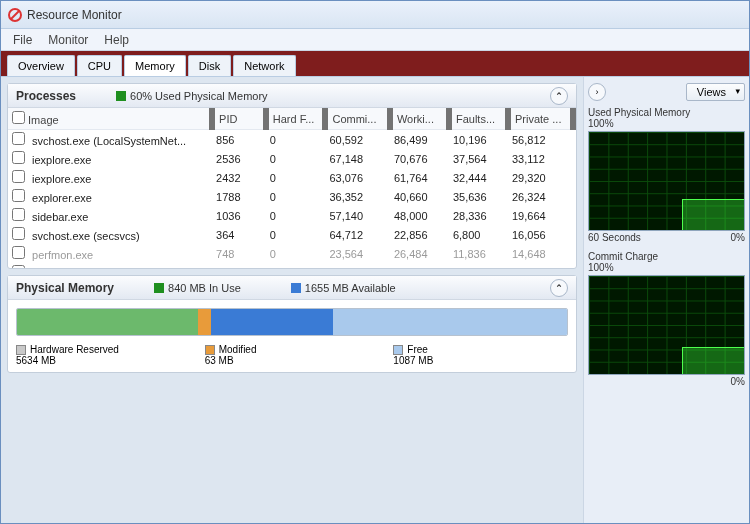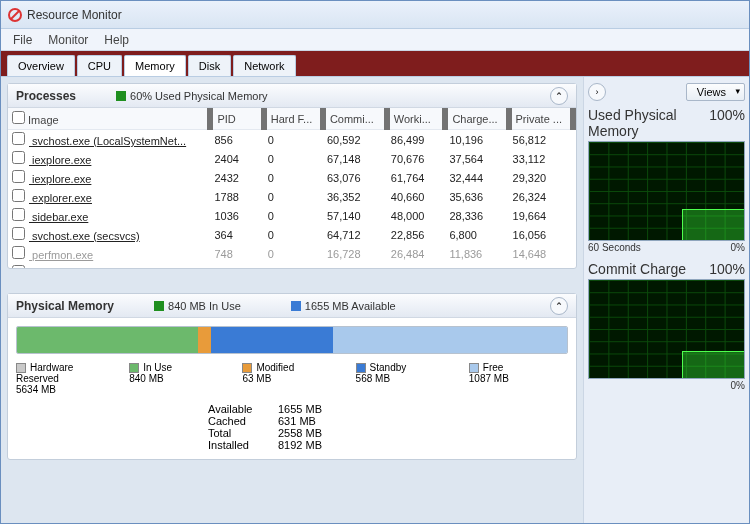--- a/index.html
+++ b/index.html
@@ -7,46 +7,46 @@
   .titlebar { height: 28px; background: linear-gradient(#eaf1fb, #d9e5f3); display: flex; align-items: center; padding: 0 6px; font-size: 12px; color: #333; border-bottom: 1px solid #b9cde3; }
   .titlebar svg { margin-right: 4px; }
   .menubar { height: 22px; background: #f0f4fb; display: flex; align-items: center; padding: 0 4px; font-size: 12px; color: #444; border-bottom: 1px solid #cbd6e4; }
   .menubar span { padding: 3px 8px; }
   .tabbar { height: 26px; background: #7f1d1d; display: flex; align-items: flex-end; padding: 2px 6px 0; border-bottom: 1px solid #b9cde3; }
   .tab { padding: 4px 10px; font-size: 11px; border: 1px solid #b9cde3; border-bottom: none; margin-right: 2px; background: #eef3f9; border-radius: 2px 2px 0 0; cursor: pointer; }
   .tab.active { background: #fff; font-weight: 400; }
   .content { display: flex; height: calc(100% - 76px); }
   .left { flex: 1; padding: 6px; overflow: hidden; display: flex; flex-direction: column; }
   .right { width: 166px; padding: 6px 4px; background: #e8eef7; border-left: 1px solid #cbd6e4; overflow: hidden; }
-  .panel { background: #fff; border: 1px solid #c3cedb; border-radius: 3px; margin-bottom: 24px; }
+  .panel { background: #fff; border: 1px solid #c3cedb; border-radius: 3px; margin-bottom: 6px; }
   .panel-header { height: 24px; background: linear-gradient(#fbfcfe,#e3e9f2); display: flex; align-items: center; padding: 0 8px; font-size: 12px; font-weight: bold; color: #333; border-bottom: 1px solid #d0d8e3; }
   .panel-header .sub { font-weight: normal; margin-left: 40px; font-size: 11px; display: flex; align-items: center; gap: 4px; }
   .panel-header .sub2 { font-weight: normal; margin-left: 50px; font-size: 11px; display: flex; align-items: center; gap: 4px; }
   .collapse { margin-left: auto; width: 18px; height: 18px; border: 1px solid #a9b7c9; border-radius: 50%; display: flex; align-items: center; justify-content: center; font-size: 9px; background: #f7f9fc; cursor: pointer; }
   table { width: 100%; border-collapse: collapse; font-size: 11px; }
   th { text-align: left; padding: 3px 4px; border-right: 6px solid #737373; border-bottom: 1px solid #e4e9f0; font-weight: normal; color: #444; background: #f7f9fc; white-space: nowrap; overflow: hidden; }
   td { padding: 2px 4px; text-align: left; color: #222; white-space: nowrap; overflow: hidden; }
-  td.img { text-align: left; text-decoration: underline; }
+  td.img { text-align: left; }
   td.img input { margin-right: 4px; }
   tr.dim td { color: #9a9a9a; }
   .proc-body { max-height: 160px; overflow-y: auto; }
   .physmem .bar { height: 28px; margin: 8px; display: flex; border: 1px solid #b7c2cf; border-radius: 2px; overflow: hidden; }
   .seg { height: 100%; }
   .legend { display: flex; font-size: 10px; padding: 0 8px 6px; gap: 14px; }
   .lg { flex: 1; }
   .sw { display: inline-block; width: 10px; height: 10px; margin-right: 4px; vertical-align: middle; border: 1px solid #888; }
   .stats { font-size: 11px; padding: 2px 8px 8px 200px; }
   .stats div { display: flex; }
   .stats .k { width: 70px; }
   .rtop { display: flex; align-items: center; margin-bottom: 6px; }
   .rtop .collapse { margin-left: 0; margin-right: auto; }
   .views { font-size: 11px; padding: 2px 18px 2px 10px; border: 1px solid #a9b7c9; background: linear-gradient(#fcfdfe,#e8eef5); border-radius: 2px; position: relative; cursor: pointer; }
   .views::after { content: "▾"; position: absolute; right: 4px; font-size: 9px; }
   .chartbox { margin-bottom: 8px; }
-  .ch-title { font-size: 14px; display: flex; justify-content: space-between; color: #333; margin-bottom: 2px; }
+  .ch-title { font-size: 10px; display: flex; justify-content: space-between; color: #333; margin-bottom: 2px; flex-direction: column; }
   .ch { width: 100%; height: 100px; background: #001800; border: 1px solid #8fa5bd; position: relative; overflow: hidden; }
   .grid { position: absolute; inset: 0; background-image: linear-gradient(#0a4a0a 1px, transparent 1px), linear-gradient(90deg, #0a4a0a 1px, transparent 1px); background-size: 12.5% 12.5%; }
   .trace1 { position: absolute; right: 0; bottom: 0; width: 40%; height: 32%; background: rgba(60,255,60,0.35); border-top: 1px solid #4eff4e; border-left: 1px solid #4eff4e; }
   .trace2 { position: absolute; right: 0; bottom: 0; width: 40%; height: 28%; background: rgba(60,255,60,0.35); border-top: 1px solid #4eff4e; border-left: 1px solid #4eff4e; }
   .ch-foot { font-size: 10px; display: flex; justify-content: space-between; color: #333; margin-top: 1px; }
   .swico { width: 10px; height: 10px; background: #1f8f1f; display: inline-block; }
   .swico.blue { background: #3a7bd5; }
 </style>
 </head>
 <body>
@@ -86,37 +86,37 @@
       </div>
       <div class="proc-body">
         <table>
           <thead>
               <tr>
             <th style="width:190px"><input type="checkbox" style=""> <span>Image</span></th>
             <th style="width:50px">PID</th>
             <th style="width:55px">Hard F...</th>
             <th style="width:60px">Commi...</th>
             <th style="width:55px">Worki...</th>
-            <th style="width:55px">Charge...</th>
+            <th style="width:55px">Faults...</th>
             <th style="width:56px">Private ...</th>
           </tr>
             </thead>
           <tbody id="proc-rows">
               <tr>
                 <td class="img"><input type="checkbox" style=""> svchost.exe (LocalSystemNet...</td>
                 <td>856</td>
                 <td>0</td>
                 <td>60,592</td>
                 <td>86,499</td>
                 <td>10,196</td>
                 <td>56,812</td>
               </tr>
               <tr>
                 <td class="img"><input type="checkbox" style=""> iexplore.exe</td>
-                <td>2404</td>
+                <td>2536</td>
                 <td>0</td>
                 <td>67,148</td>
                 <td>70,676</td>
                 <td>37,564</td>
                 <td>33,112</td>
               </tr>
               <tr>
                 <td class="img"><input type="checkbox" style=""> iexplore.exe</td>
                 <td>2432</td>
                 <td>0</td>
@@ -149,21 +149,21 @@
                 <td>0</td>
                 <td>64,712</td>
                 <td>22,856</td>
                 <td>6,800</td>
                 <td>16,056</td>
               </tr>
               <tr class="dim">
                 <td class="img"><input type="checkbox" style=""> perfmon.exe</td>
                 <td>748</td>
                 <td>0</td>
-                <td>16,728</td>
+                <td>23,564</td>
                 <td>26,484</td>
                 <td>11,836</td>
                 <td>14,648</td>
               </tr>
               <tr>
                 <td class="img"><input type="checkbox" style=""> svchost.exe (netsvcs)</td>
                 <td>900</td>
                 <td>0</td>
                 <td>17,588</td>
                 <td>32,912</td>
@@ -189,42 +189,22 @@
         <div class="collapse">⌃</div>
       </div>
       <div class="bar">
         <div class="seg" style="flex:840;background:#6cb96c"></div>
         <div class="seg" style="flex:63;background:#e89b3a"></div>
         <div class="seg" style="flex:568;background:#3a7bd5"></div>
         <div class="seg" style="flex:1087;background:#a9c9ec"></div>
       </div>
       <div class="legend">
         <div class="lg"><span class="sw" style="background:#c9c9c9"></span><span>Hardware Reserved</span><br><span>5634 MB</span></div>
-        <div class="lg"><span class="sw" style="background:#6cb96c"></span><span>In Use</span><br><span>840 MB</span></div>
         <div class="lg"><span class="sw" style="background:#e89b3a"></span><span>Modified</span><br><span>63 MB</span></div>
-        <div class="lg"><span class="sw" style="background:#3a7bd5"></span><span>Standby</span><br><span>568 MB</span></div>
         <div class="lg"><span class="sw" style="background:#a9c9ec"></span><span>Free</span><br><span>1087 MB</span></div>
-      </div>
-      <div class="stats">
-        <div>
-            <span class="k">Available</span>
-            <span>1655 MB</span>
-          </div>
-        <div>
-            <span class="k">Cached</span>
-            <span>631 MB</span>
-          </div>
-        <div>
-            <span class="k">Total</span>
-            <span>2558 MB</span>
-          </div>
-        <div>
-            <span class="k">Installed</span>
-            <span>8192 MB</span>
-          </div>
       </div>
     </div>
   </div>
 
   <div class="right">
     <div class="rtop">
       <div class="collapse">›</div>
       <div class="views">Views</div>
     </div>
     <div class="chartbox">

